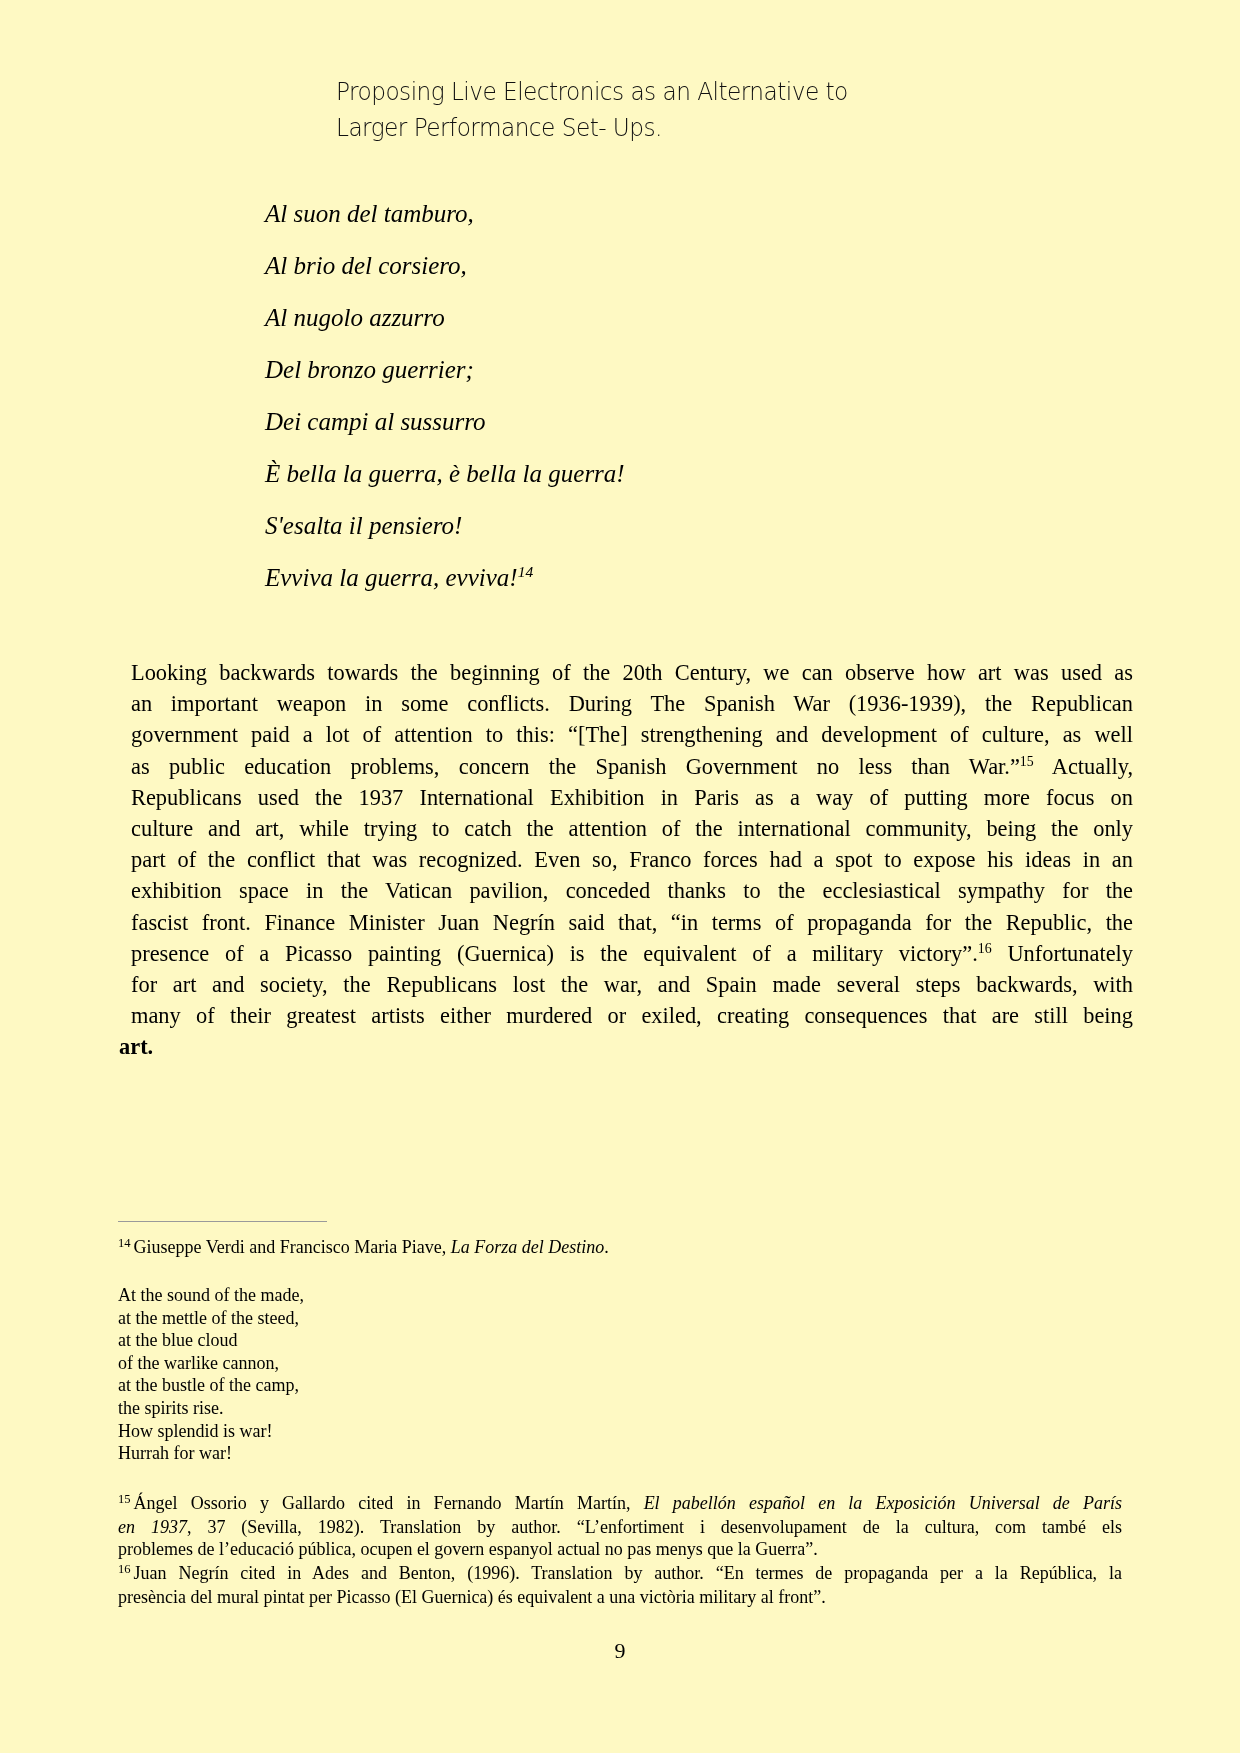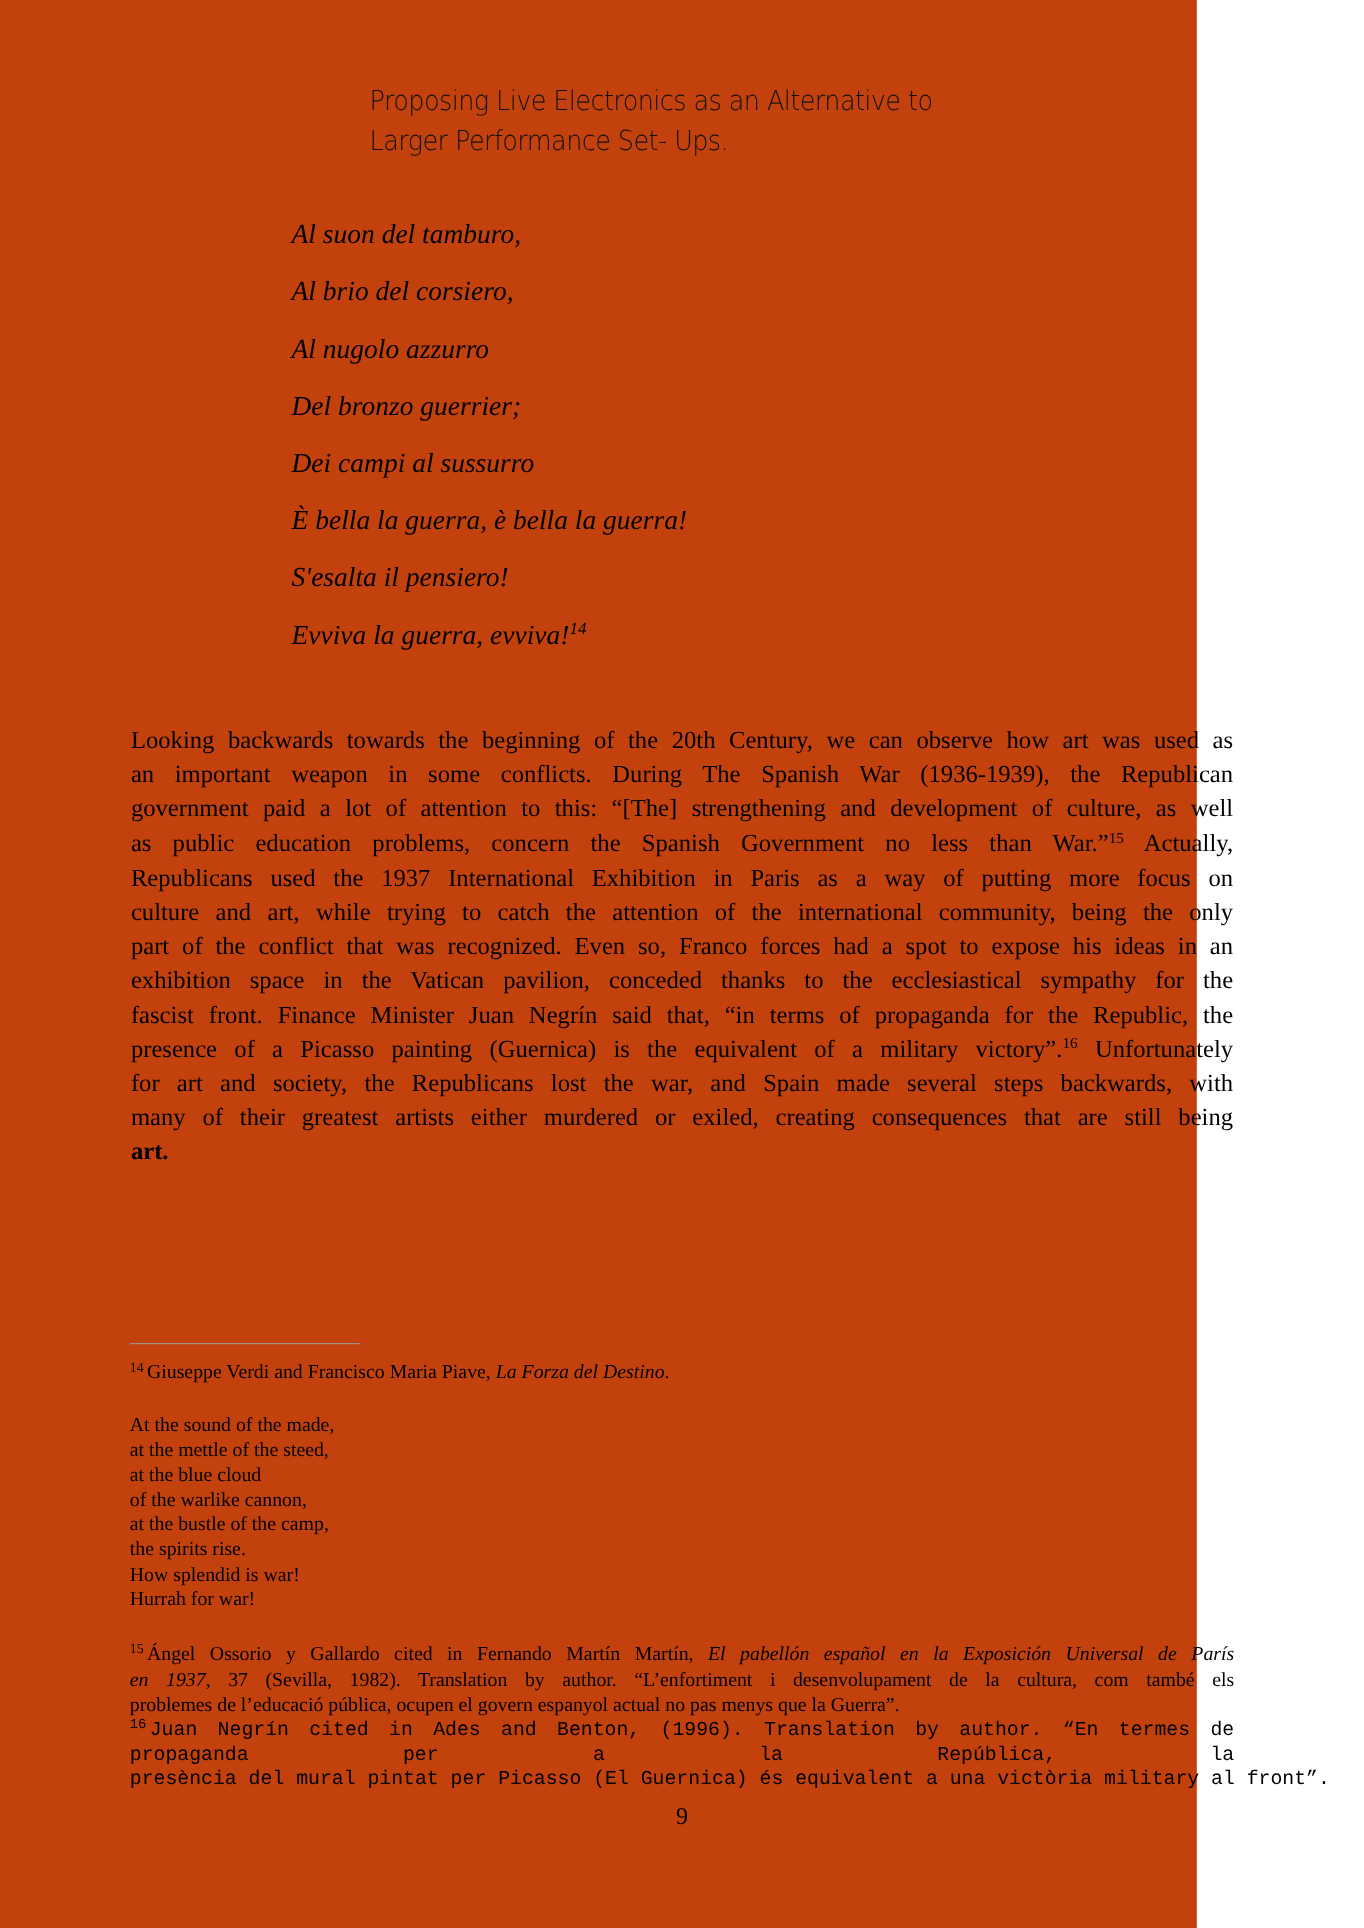--- a/index.html
+++ b/index.html
@@ -1,17 +1,17 @@
 <!DOCTYPE html>
 <html><head>
   <meta charset="utf-8">
   <style>
     html, body { margin: 0; padding: 0; background: #ffffff; }
     body { width: 1240px; height: 1753px; position: relative; overflow: hidden; color: #000; }
-    .page { position: absolute; left: 0; top: 0; width: 1088px; height: 1753px; background: #c2410c; }
+    .page { position: absolute; left: 0; top: 0; width: 1240px; height: 1753px; background: #fef9c3; }
 
     .running-title {
       position: absolute; left: 336px; top: 74px;
       font-family: "DejaVu Sans", sans-serif; font-weight: 300;
       font-size: 25px; line-height: 36px; letter-spacing: -0.6px; color: #111;
       transform: scaleX(0.93); transform-origin: left top;
     }
     .running-title div { white-space: nowrap; }
 
     .poem {
@@ -24,40 +24,40 @@
     .poem sup.fn { font-style: italic; }
 
     .body-text {
       position: absolute; left: 119px; top: 657px; width: 1002px;
       font-family: "Liberation Serif", serif; font-size: 22.4px; line-height: 31.2px;
     }
     .body-text .ln {
       display: block; height: 31.2px; text-align: justify; text-align-last: justify; white-space: nowrap;
     }
     .body-text .ln.last { text-align-last: left; font-weight: bold; }
-    .body-text .ln span.j { display: inline-block; width: 100%; text-align: justify; text-align-last: justify; white-space: normal; }
+    .body-text .ln span.j { display: inline-block; width: 100%; text-align: justify; text-align-last: justify; white-space: normal; margin-left: 12px; }
 
     .fn-separator {
       position: absolute; left: 118px; top: 1221px; width: 209px; height: 0;
       border-top: 1.5px solid #9a9a9a;
     }
 
     .footnotes {
       position: absolute; left: 118px; top: 1237px; width: 1004px;
       font-family: "Liberation Serif", serif; font-size: 18px; line-height: 21.8px;
     }
     .footnote { margin: 0; }
     .footnote .ln { display: block; white-space: nowrap; }
     .footnote .ln.just { text-align: justify; text-align-last: justify; }
     .fn-num { font-size: 0.7em; position: relative; top: -0.45em; margin-right: 3px; }
     .fn14-head { height: 22px; }
     .fn14-verse { margin-top: 25px; line-height: 22.6px; }
     .fn14-verse div { white-space: nowrap; }
     .fn15 { position: absolute; top: 256px; left: 0; width: 1004px; }
-    .fn16 { position: absolute; top: 326px; left: 0; width: 1004px; font-family: Liberation Mono, monospace; }
+    .fn16 { position: absolute; top: 326px; left: 0; width: 1004px; }
 
     .page-number {
       position: absolute; left: 600px; width: 40px; top: 1638px; text-align: center;
       font-family: "Liberation Serif", serif; font-size: 22px; line-height: 26px;
     }
     i { font-style: italic; text-align: center; }
   </style>
 </head>
 <body>
 

